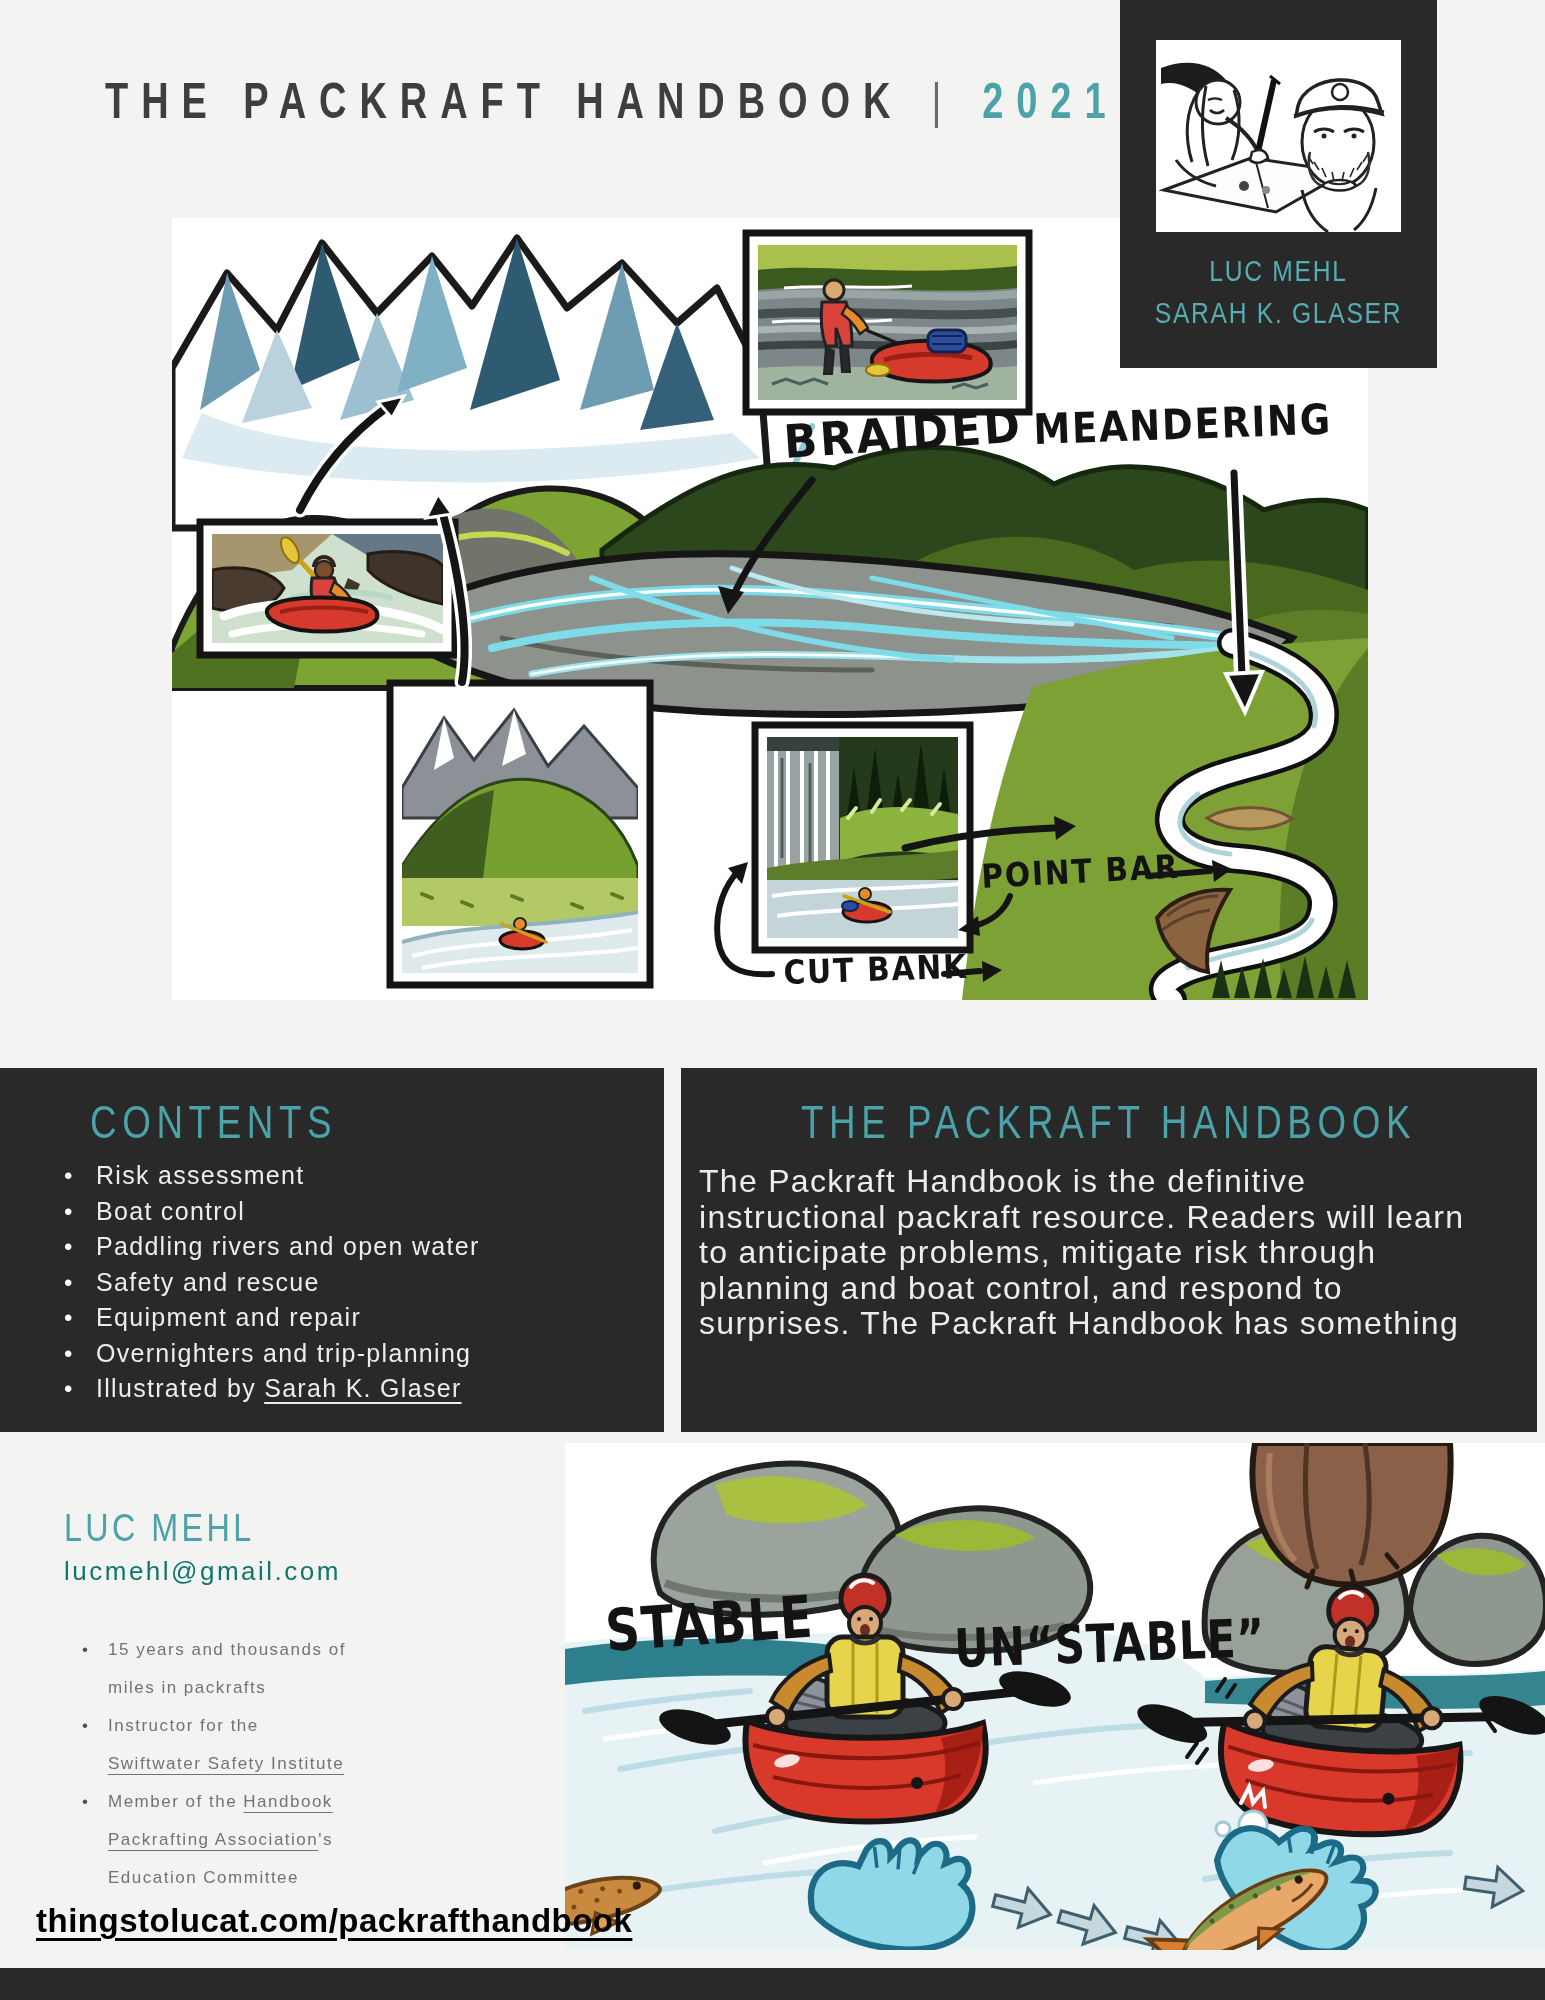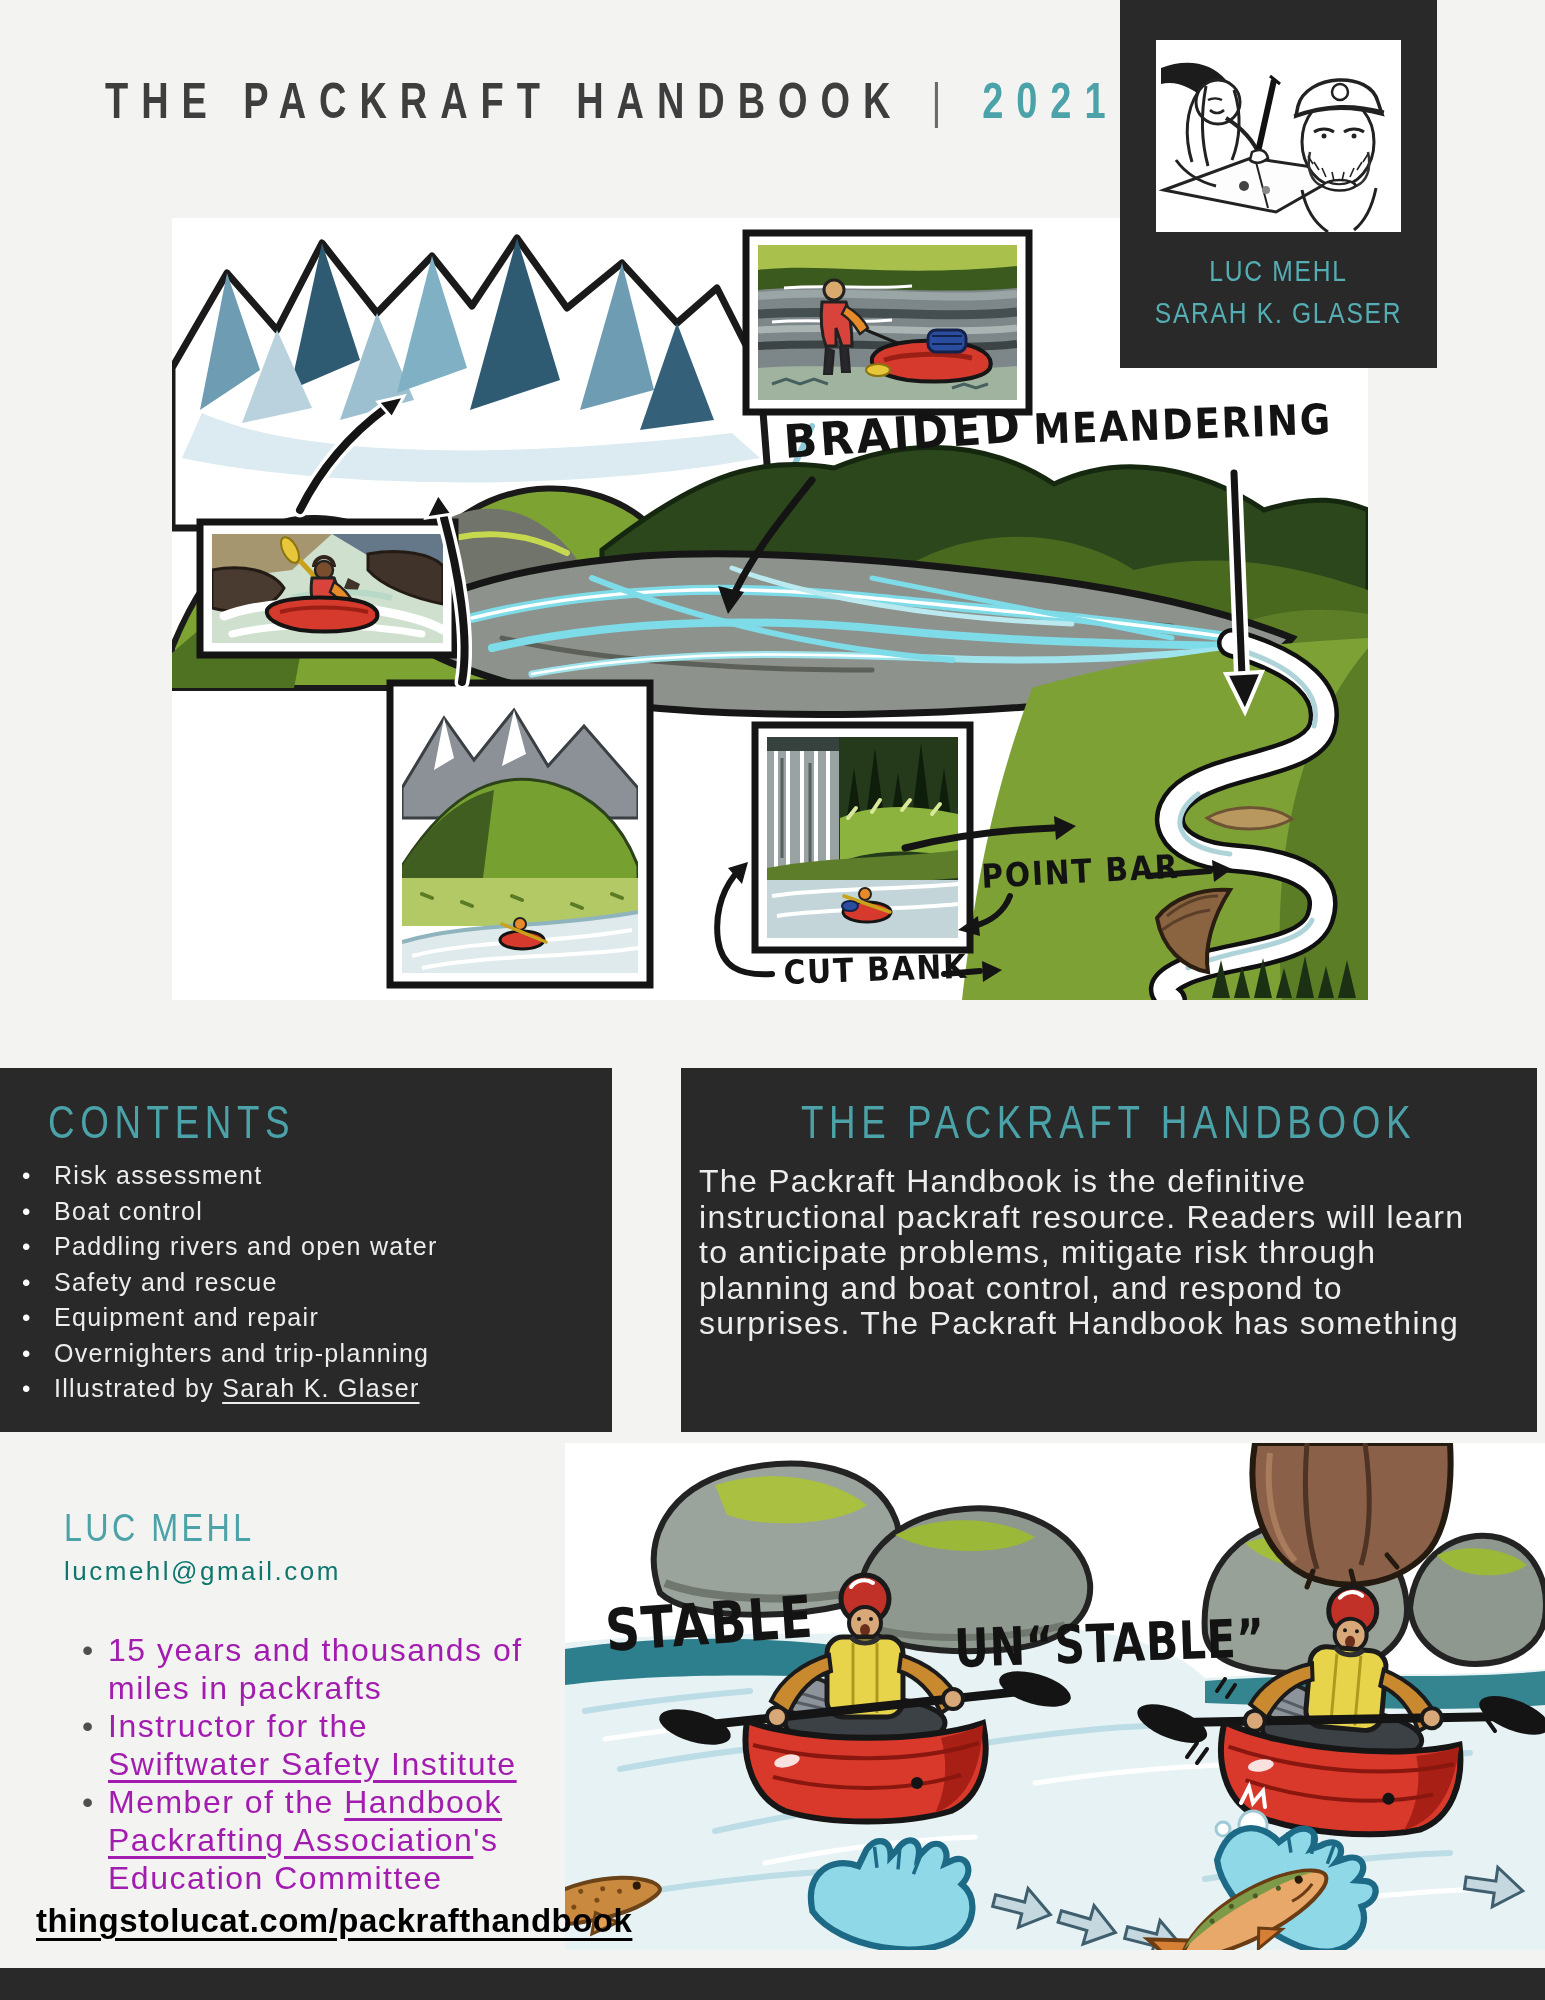--- a/index.html
+++ b/index.html
@@ -26,21 +26,21 @@
   .authors-names { position:absolute; top:250px; width:100%; }
   .author-name {
     display:block; color:#55aeb4; font-size:29px; letter-spacing:2px; line-height:42px;
     transform:scaleX(0.85); transform-origin:center;
   }
   
   .canvas { position:absolute; left:172px; top:218px; width:1196px; height:782px; background:#fff; z-index:1; }
   svg text.hand-label { font-family:"DejaVu Sans", sans-serif; font-weight:700; fill:#131313; }
   
   .panel { position:absolute; background:#292929; color:#ebebeb; }
-  .contents-panel { left:0; top:1068px; width:612px; height:364px; padding:28px 30px 0 48px; }
+  .contents-panel { left:0; top:1068px; width:664px; height:364px; padding:28px 30px 0 90px; }
   .about-panel    { left:681px; top:1068px; width:856px; height:364px; padding:28px 20px 0 18px; }
   .panel-heading {
     color:#4ba2a8; font-size:46px; font-weight:400; letter-spacing:7px; line-height:52px;
     display:inline-block; transform:scaleX(0.8); transform-origin:left center; white-space:nowrap;
   }
   .about-head-wrap { text-align:center; }
   .about-head-wrap .panel-heading { transform-origin:center; }
   .contents-list { list-style:none; margin-top:10px; }
   .contents-list li {
     position:relative; font-size:25px; letter-spacing:1.3px; line-height:35.5px; color:#ededed; padding-left:6px;
@@ -50,21 +50,21 @@
   .about-body div { font-size:32px; letter-spacing:1.3px; line-height:35.5px; color:#ededed; }
   .panel u, .bio u { text-underline-offset:5px; }
   
   .bio { position:absolute; left:64px; top:1506px; width:480px; z-index:2; }
   .bio-heading {
     color:#4ba2a8; font-size:38px; letter-spacing:4px; line-height:44px;
     display:inline-block; transform:scaleX(0.85); transform-origin:left center; white-space:nowrap; font-weight:400;
   }
   .bio-email { font-size:26px; letter-spacing:2.5px; color:#0f766e; margin-top:6px; }
   .bio-list { list-style:none; margin-top:44px; margin-left:44px; }
-  .bio-list li { position:relative; font-size:32px; letter-spacing:1.5px; line-height:38px; color:#a21caf; }
+  .bio-list li { position:relative; font-size:17px; letter-spacing:1.5px; line-height:38px; color:#737373; }
   .bio-list li::before { content:"•"; position:absolute; left:-26px; top:0; color:#4f4f4f; }
   .website {
     position:absolute; left:36px; top:1902px; font-size:33px; font-weight:700; color:#000;
     text-decoration:underline; text-underline-offset:6px; letter-spacing:0.5px; z-index:2;
   }
   
   .stability { position:absolute; left:565px; top:1443px; width:980px; height:507px; z-index:1; }
   
   .footer-bar { position:absolute; left:0; top:1968px; width:1545px; height:32px; background:#292929; }
 </style>

